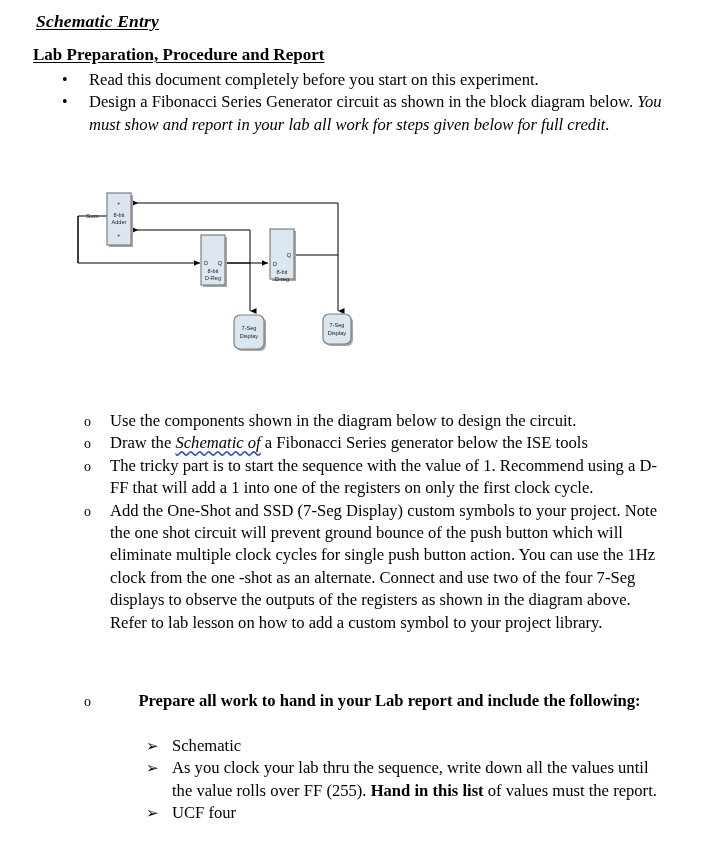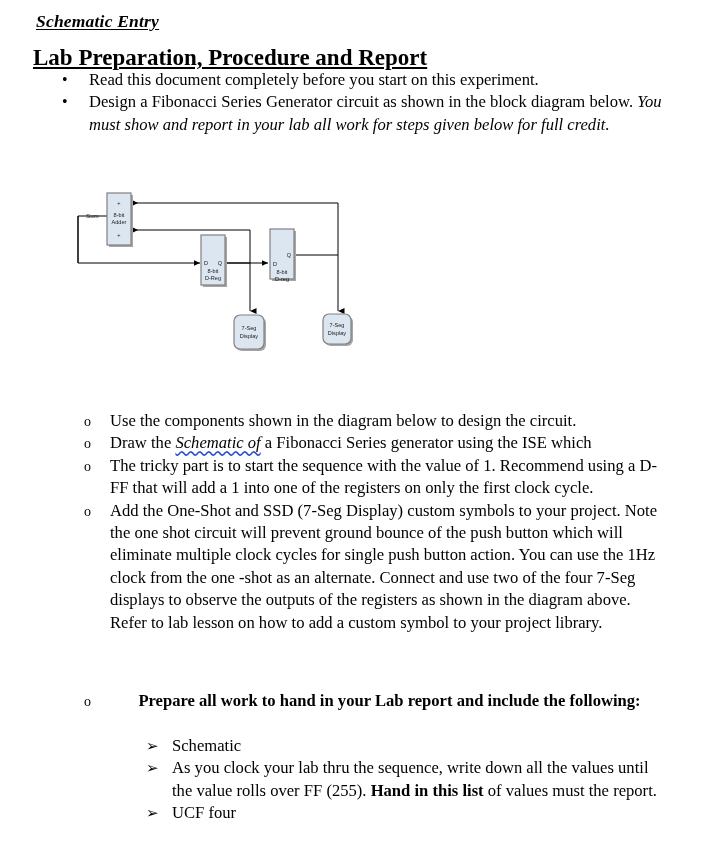--- a/index.html
+++ b/index.html
@@ -32,21 +32,21 @@
     font-weight: bold;
     font-style: italic;
     text-decoration: underline;
     text-underline-offset: 2px;
     letter-spacing: 0.2px;
   }
   .h-labprep {
     position: absolute;
     left: 33px;
     top: 45px;
-    font-size: 23px;
+    font-size: 17px;
     font-weight: bold;
     text-decoration: underline;
     text-underline-offset: 2px;
   }
 
   
   .blk {
     position: absolute;
     font-size: 16.6px;
     line-height: 22.4px;
@@ -218,21 +218,21 @@
     </svg>
   </div>
 
   <div class="blk lvl2" id="list-level2" style="top:410px;">
       <div class="li">
         <span class="mk">o</span>
         <span class="tx"><span>Use the components shown in the diagram below to design the circuit.</span></span>
       </div>
       <div class="li">
         <span class="mk">o</span>
-        <span class="tx"><span>Draw the </span><span class="spell">Schematic  of</span><span> a Fibonacci Series generator  using the ISE which</span></span>
+        <span class="tx"><span>Draw the </span><span class="spell">Schematic  of</span><span> a Fibonacci Series generator  below the ISE tools</span></span>
       </div>
       <div class="li">
         <span class="mk">o</span>
         <span class="tx"><span>The tricky part is to start the sequence with the value of 1. Recommend using a D-FF that will add a 1 into one of the registers on only the first clock cycle.</span></span>
       </div>
       <div class="li">
         <span class="mk">o</span>
         <span class="tx"><span>Add the One-Shot and SSD (7-Seg Display) custom symbols to your project. Note the one shot circuit will prevent ground bounce of the push button which will eliminate multiple clock cycles for single push button action. You can use the 1Hz clock from the one -shot as an alternate. Connect and use two of the four 7-Seg displays to observe the outputs of the registers as shown in the diagram above. Refer to lab lesson on how to add a custom symbol to your project library.</span></span>
       </div>
     </div>

